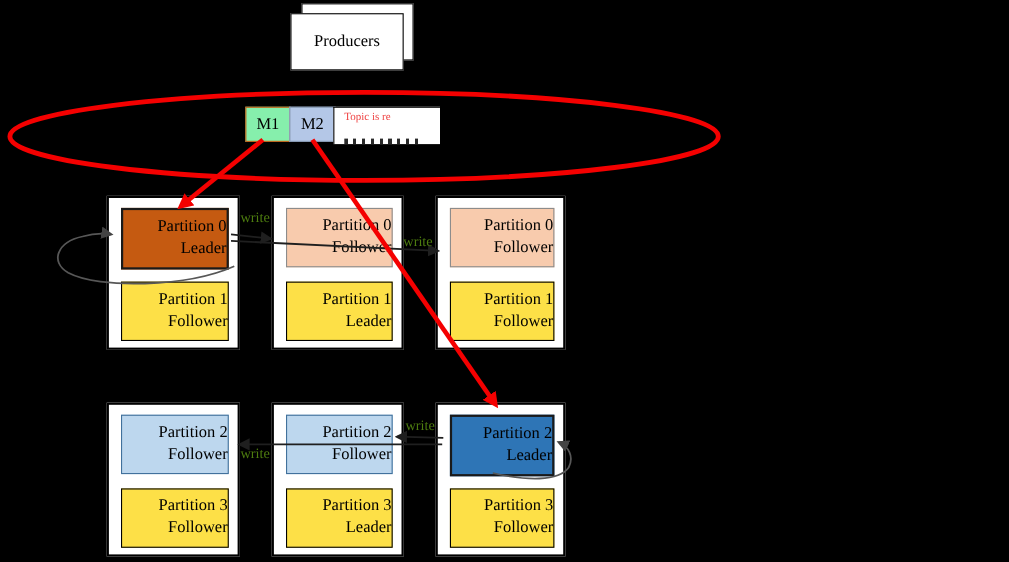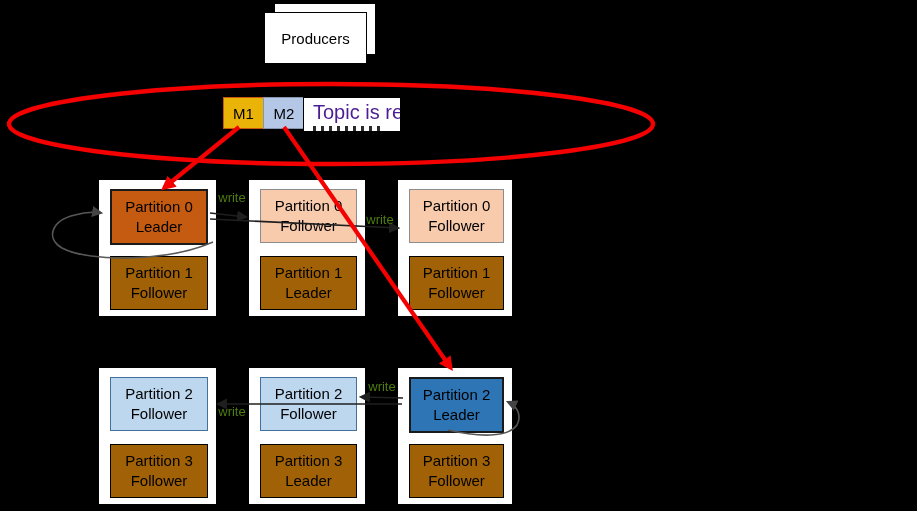--- a/index.html
+++ b/index.html
@@ -1,41 +1,41 @@
 <!DOCTYPE html>
 <html><head>
 <meta charset="utf-8">
 <style>
   html,body{margin:0;padding:0;background:#000;}
   .canvas{
     position:relative;width:917px;height:511px;background:#000;
-    font-family:Liberation Sans, sans-serif;overflow:hidden;
+    font-family:Liberation Serif, serif;overflow:hidden;
   }
   .abs{position:absolute;}
   
   .prod-box{background:#fff;border:1.5px solid #000;}
   .prod-front{display:flex;align-items:center;justify-content:center;
     font-size:15px;color:#000;}
   
   .msg{display:flex;align-items:center;justify-content:center;
     font-size:15px;color:#000;}
-  .msg-m1{background:#eab308;border:1.5px solid #C55A11;}
+  .msg-m1{background:#86efac;border:1.5px solid #C55A11;}
   .msg-m2{background:#B4C7E7;border:1.5px solid #8496B0;text-align:right;}
   
   .topic-note{background:#fff;border-top:1.5px solid #000;border-left:1.5px solid #000;
-    overflow:hidden;color:#4c1d95;font-size:20px;white-space:nowrap;padding:3px 0 0 9px;}
+    overflow:hidden;color:#ef4444;font-size:10px;white-space:nowrap;padding:3px 0 0 9px;}
   .topic-clip{position:absolute;left:9px;bottom:0;height:5px;width:70px;
     background:repeating-linear-gradient(90deg,#2a2a2a 0 3px,transparent 3px 8px);}
   
   .broker{background:#fff;border:2px solid #000;}
   .part{position:absolute;left:11px;right:8px;height:52px;display:flex;flex-direction:column;
-    align-items:center;justify-content:center;font-size:15px;line-height:1.33;color:#000;text-align:center;}
+    align-items:flex-end;justify-content:center;font-size:15px;line-height:1.33;color:#000;text-align:center;}
   .part-top{top:9px;}
   .part-bottom{top:76px;}
-  .v-plain{background:#a16207;border:1.5px solid #000;}
+  .v-plain{background:#fde047;border:1.5px solid #000;}
   .v-leader-orange{background:#C55A11;border:2px solid #1a1a1a;}
   .v-follower-orange{background:#F8CBAD;border:1.5px solid #8c8c8c;}
   .v-leader-blue{background:#2E75B6;border:2px solid #1a1a1a;}
   .v-follower-blue{background:#BDD7EE;border:1.5px solid #41719C;}
   
   .write-label{font-size:13px;color:#4d7c0f;width:46px;text-align:center;z-index:6;}
   svg.overlay{position:absolute;left:0;top:0;pointer-events:none;}
   #svg-connectors{z-index:5;}
   #svg-red{z-index:7;}
   .layer1{z-index:2;}

